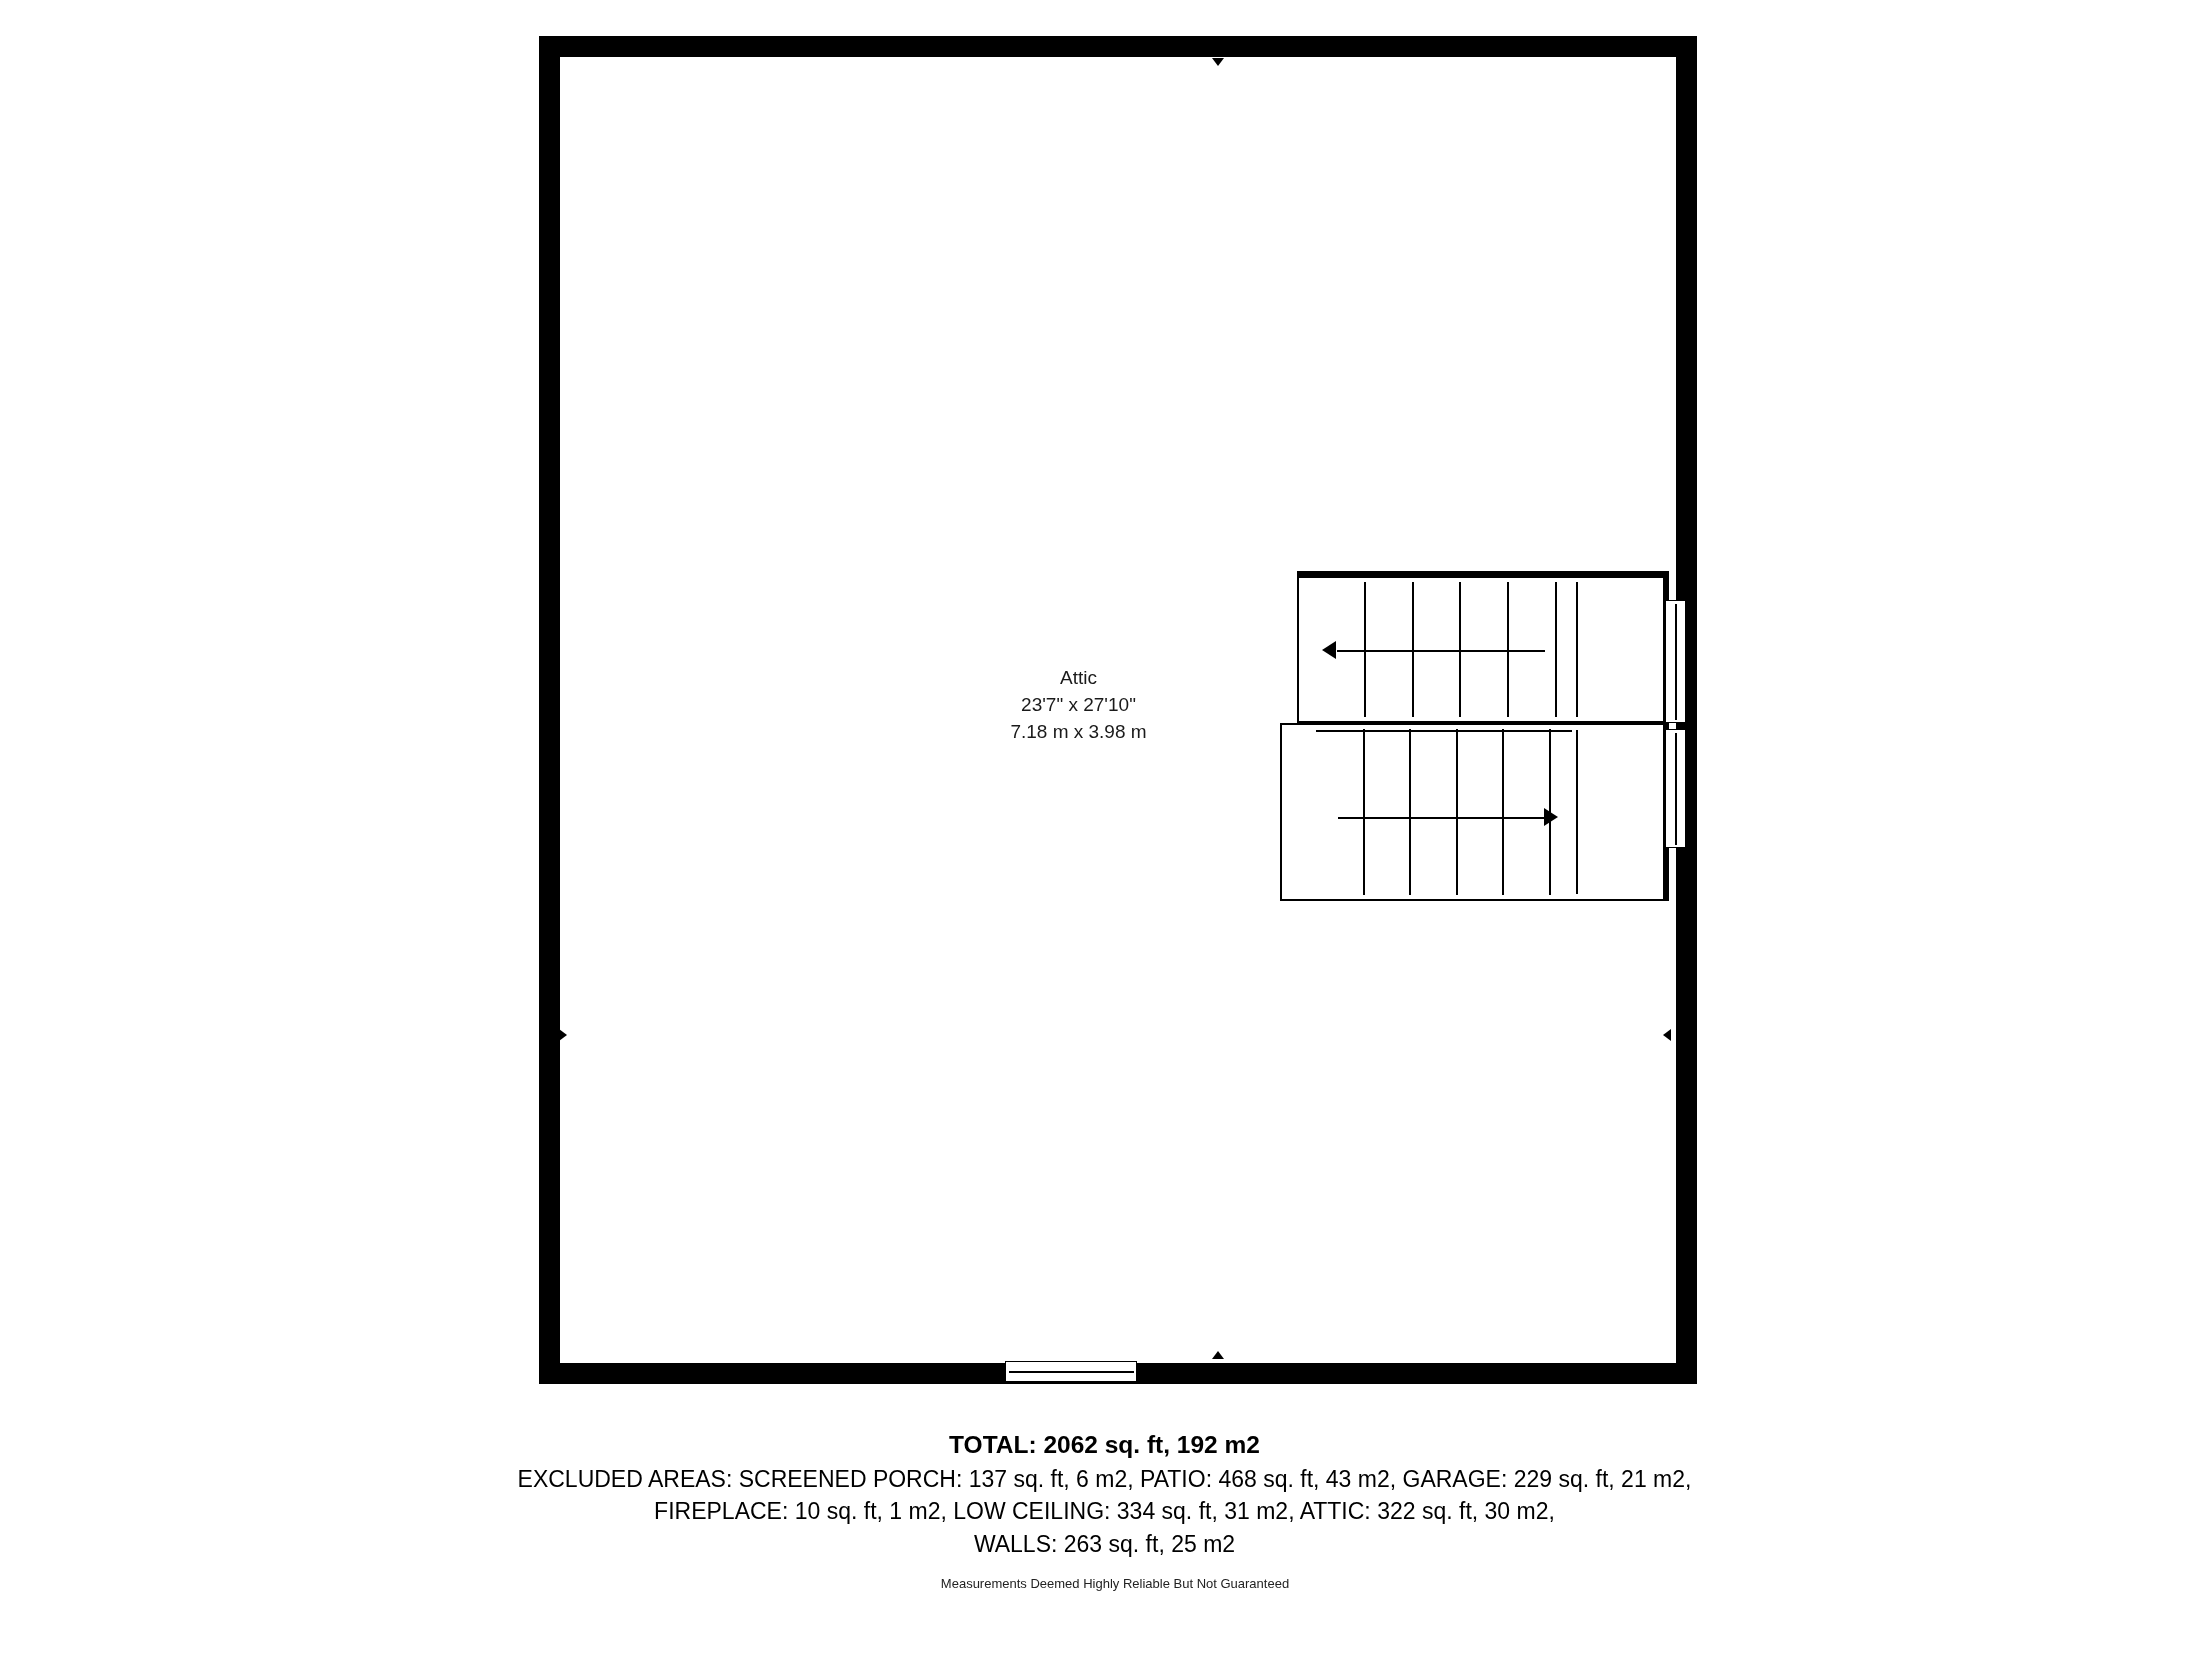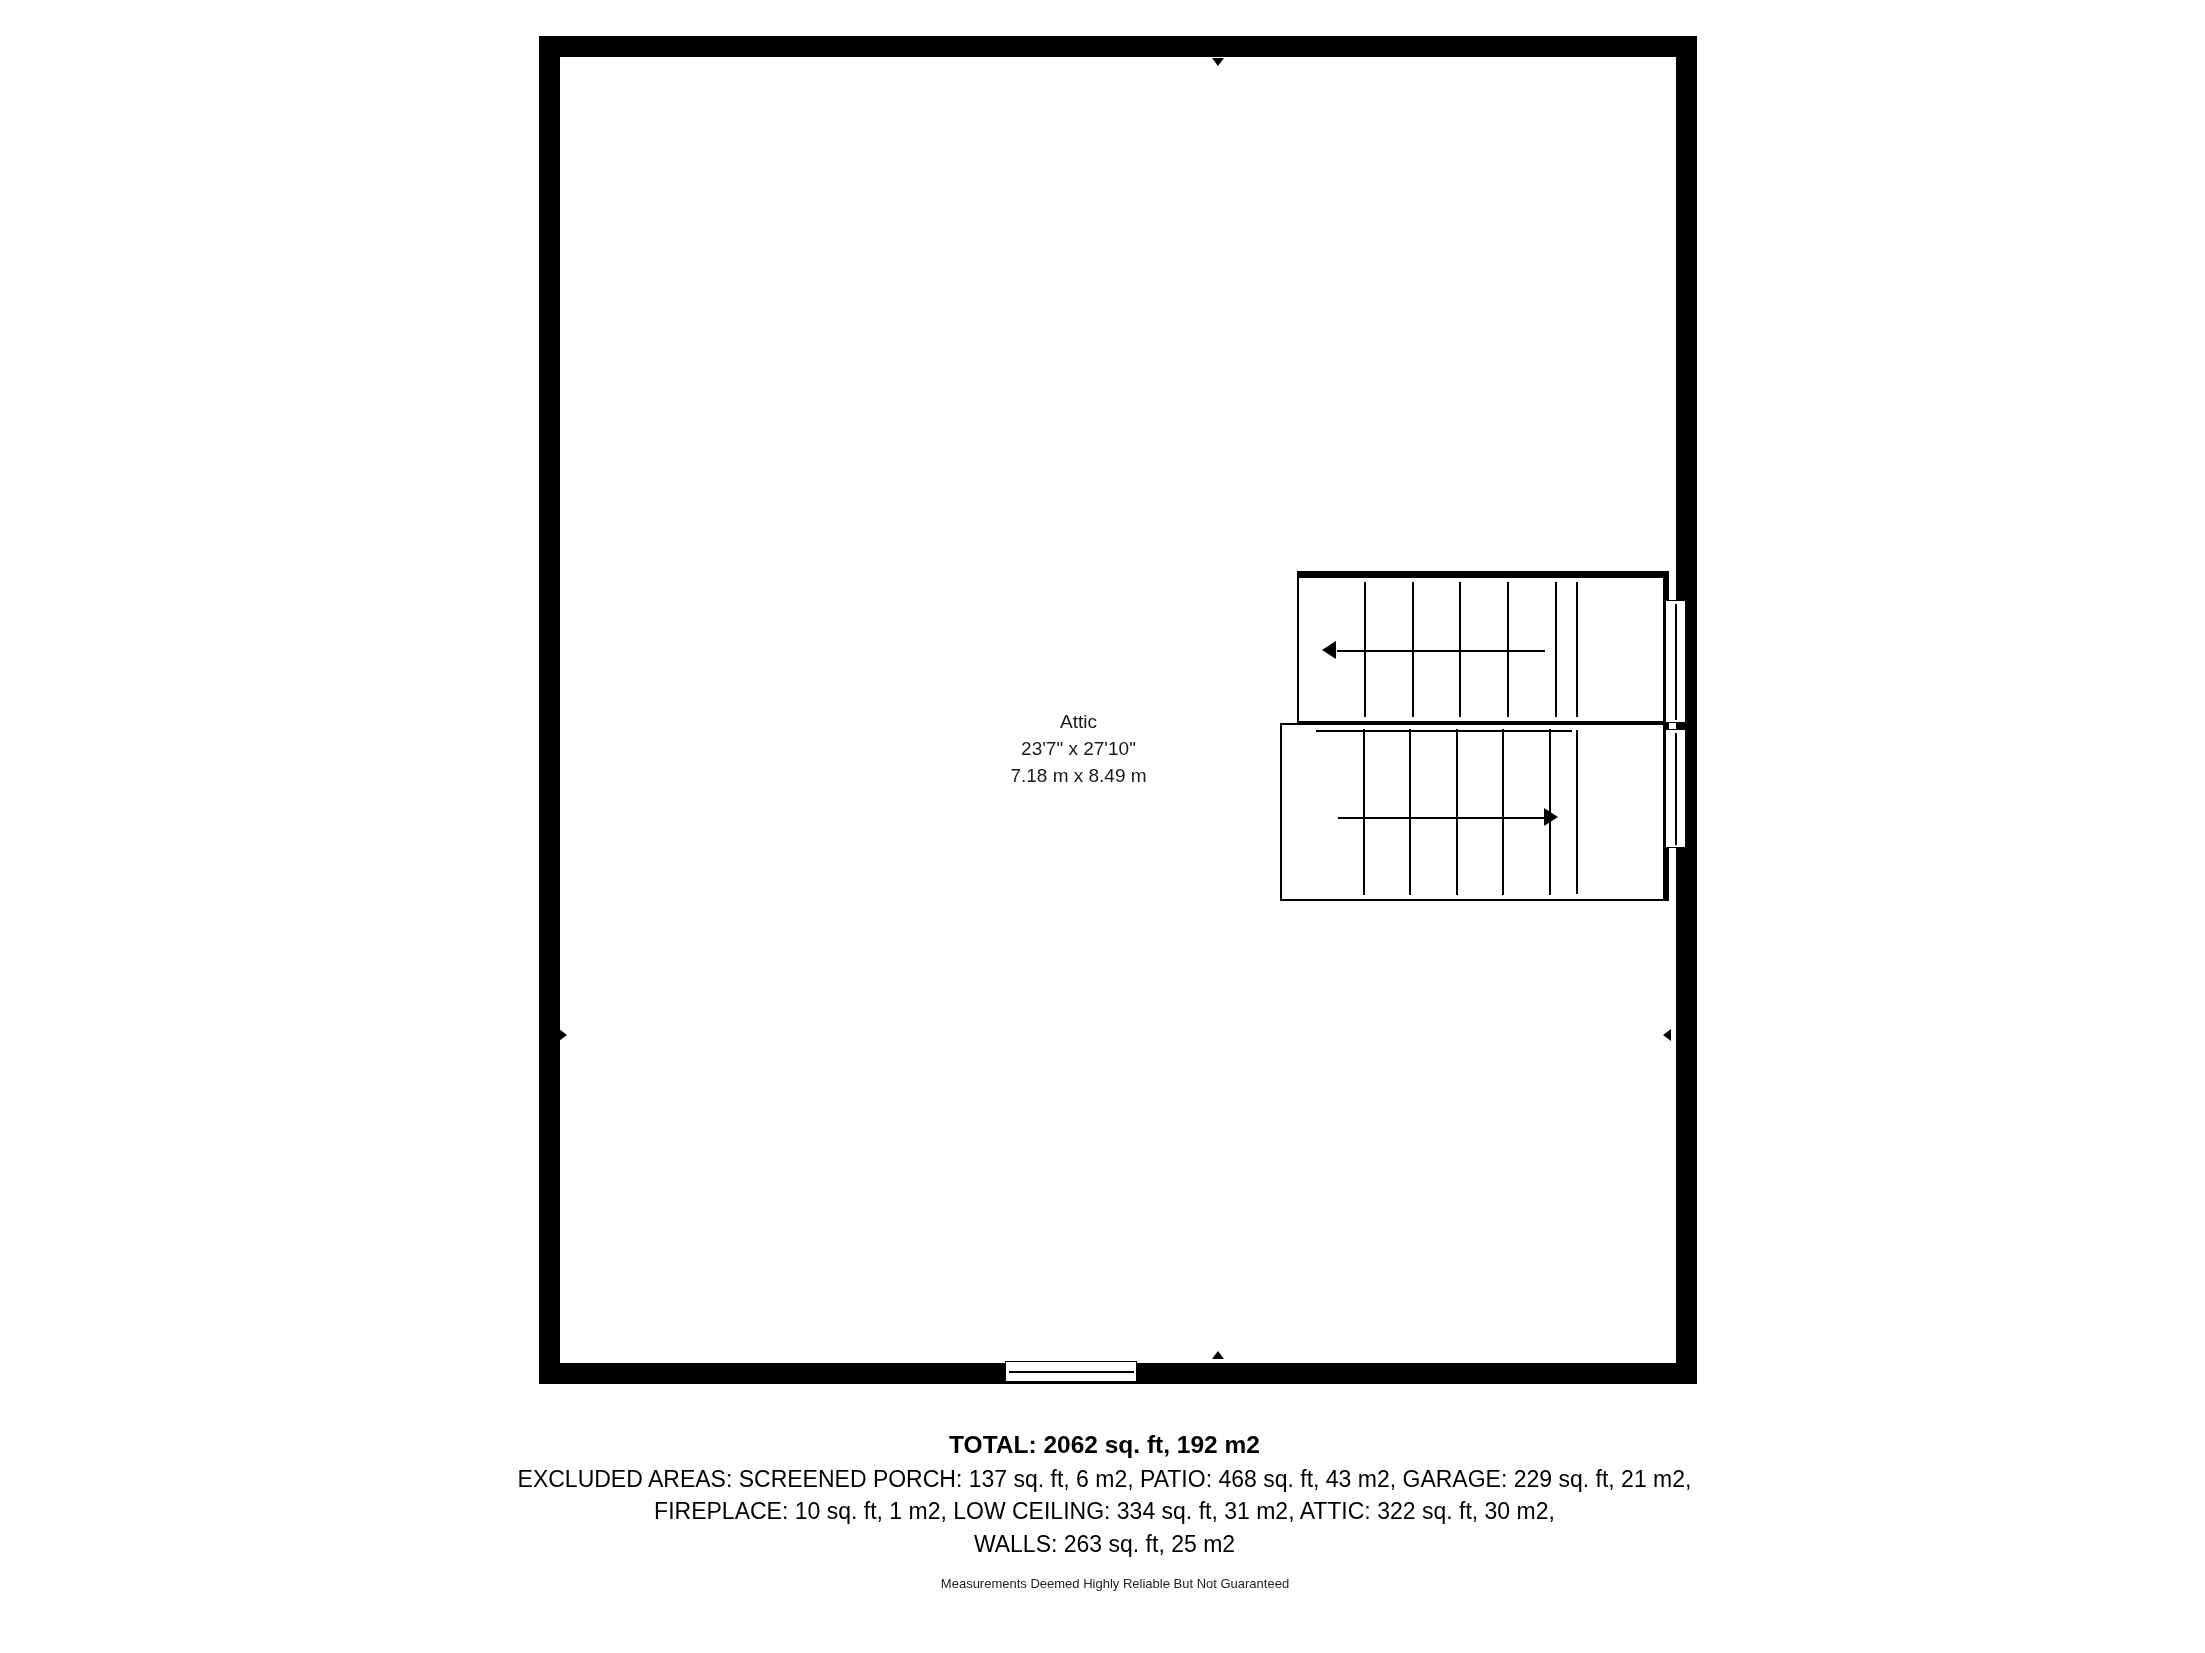--- a/index.html
+++ b/index.html
@@ -47,21 +47,20 @@
   
   .room-label {
     position: absolute;
     left: 907px;
     top: 665px;
     width: 343px;
     text-align: center;
     line-height: 1.42;
     font-size: 19px;
     color: #1a1a1a;
-    margin-top: 44px;
   }
   .room-label .nm { display: block; }
   .room-label .d1 { display: block; }
   .room-label .d2 { display: block; }
 
   
   .stair-block {
     position: absolute;
     background: #ffffff;
     border: 2.5px solid #000000;
@@ -222,21 +221,21 @@
 
 <div id="plan">
 
   <div class="outer-wall">
     <div class="inner-floor"></div>
   </div>
 
   <div class="room-label">
     <span class="nm">Attic</span>
     <span class="d1">23'7" x 27'10"</span>
-    <span class="d2">7.18 m x 8.49 m</span>
+    <span class="d2">7.18 m x 3.98 m</span>
   </div>
 
   <div id="stair-header" class="stair-block"></div>
 
   <div id="stair-upper" class="stair-block">
     <div class="stair-inner">
       <div class="tread" style="left:48px;"></div>
       <div class="tread" style="left:96px;"></div>
       <div class="tread" style="left:143px;"></div>
       <div class="tread" style="left:191px;"></div>

